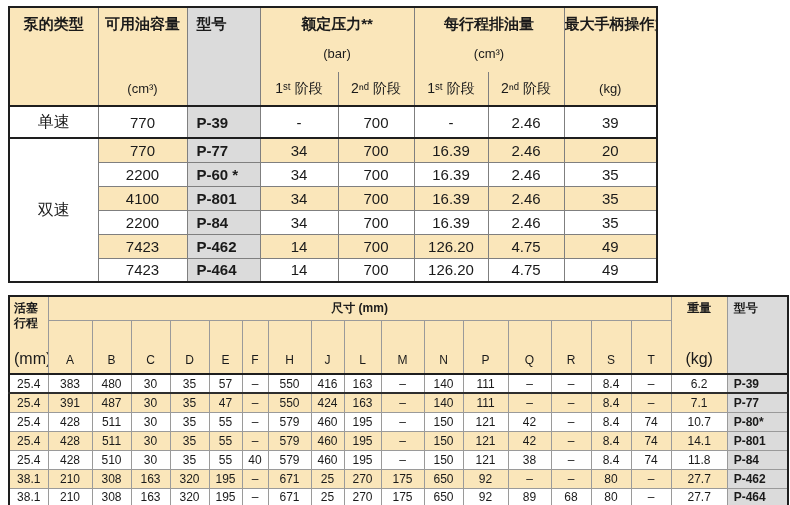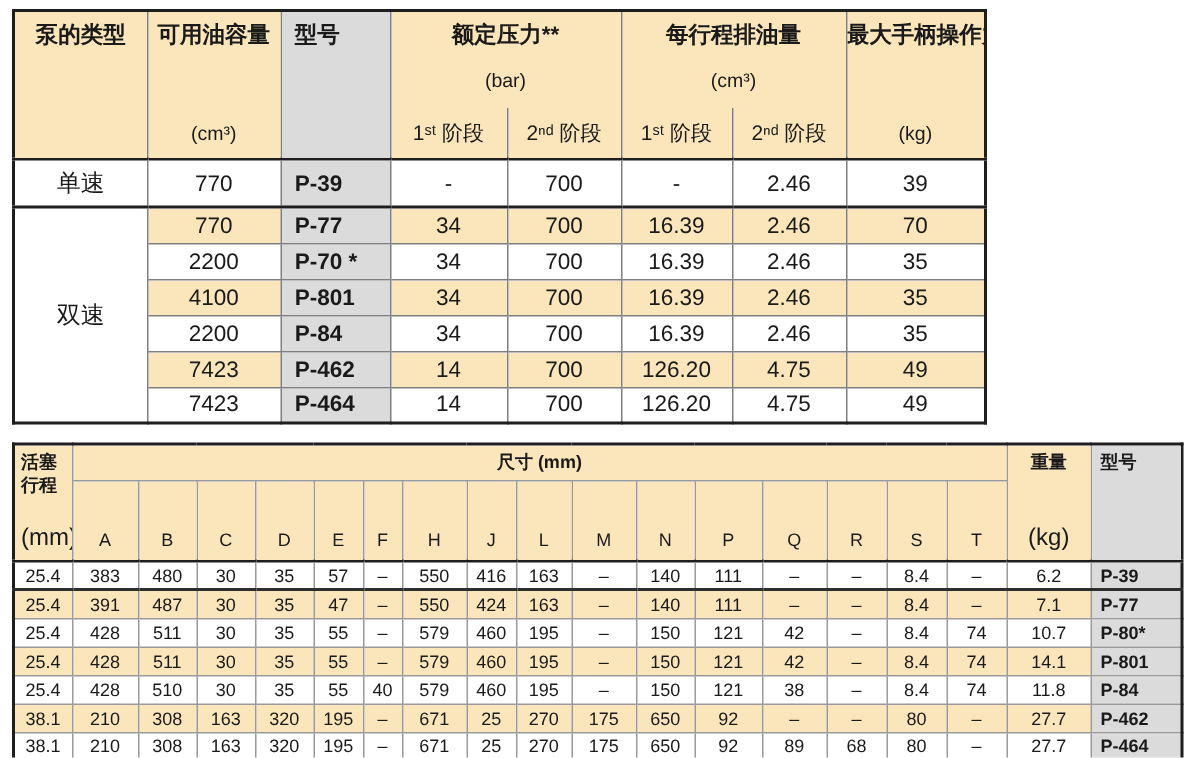--- a/index.html
+++ b/index.html
@@ -153,25 +153,25 @@
           <td>39</td>
         </tr>
         <tr class="cream sep">
           <td class="type-cell" rowspan="6">双速</td>
           <td>770</td>
           <td class="model">P-77</td>
           <td>34</td>
           <td>700</td>
           <td>16.39</td>
           <td>2.46</td>
-          <td>70</td>
+          <td>20</td>
         </tr>
         <tr>
           <td>2200</td>
-          <td class="model">P-70 *</td>
+          <td class="model">P-60 *</td>
           <td>34</td>
           <td>700</td>
           <td>16.39</td>
           <td>2.46</td>
           <td>35</td>
         </tr>
         <tr class="cream">
           <td>4100</td>
           <td class="model">P-801</td>
           <td>34</td>

